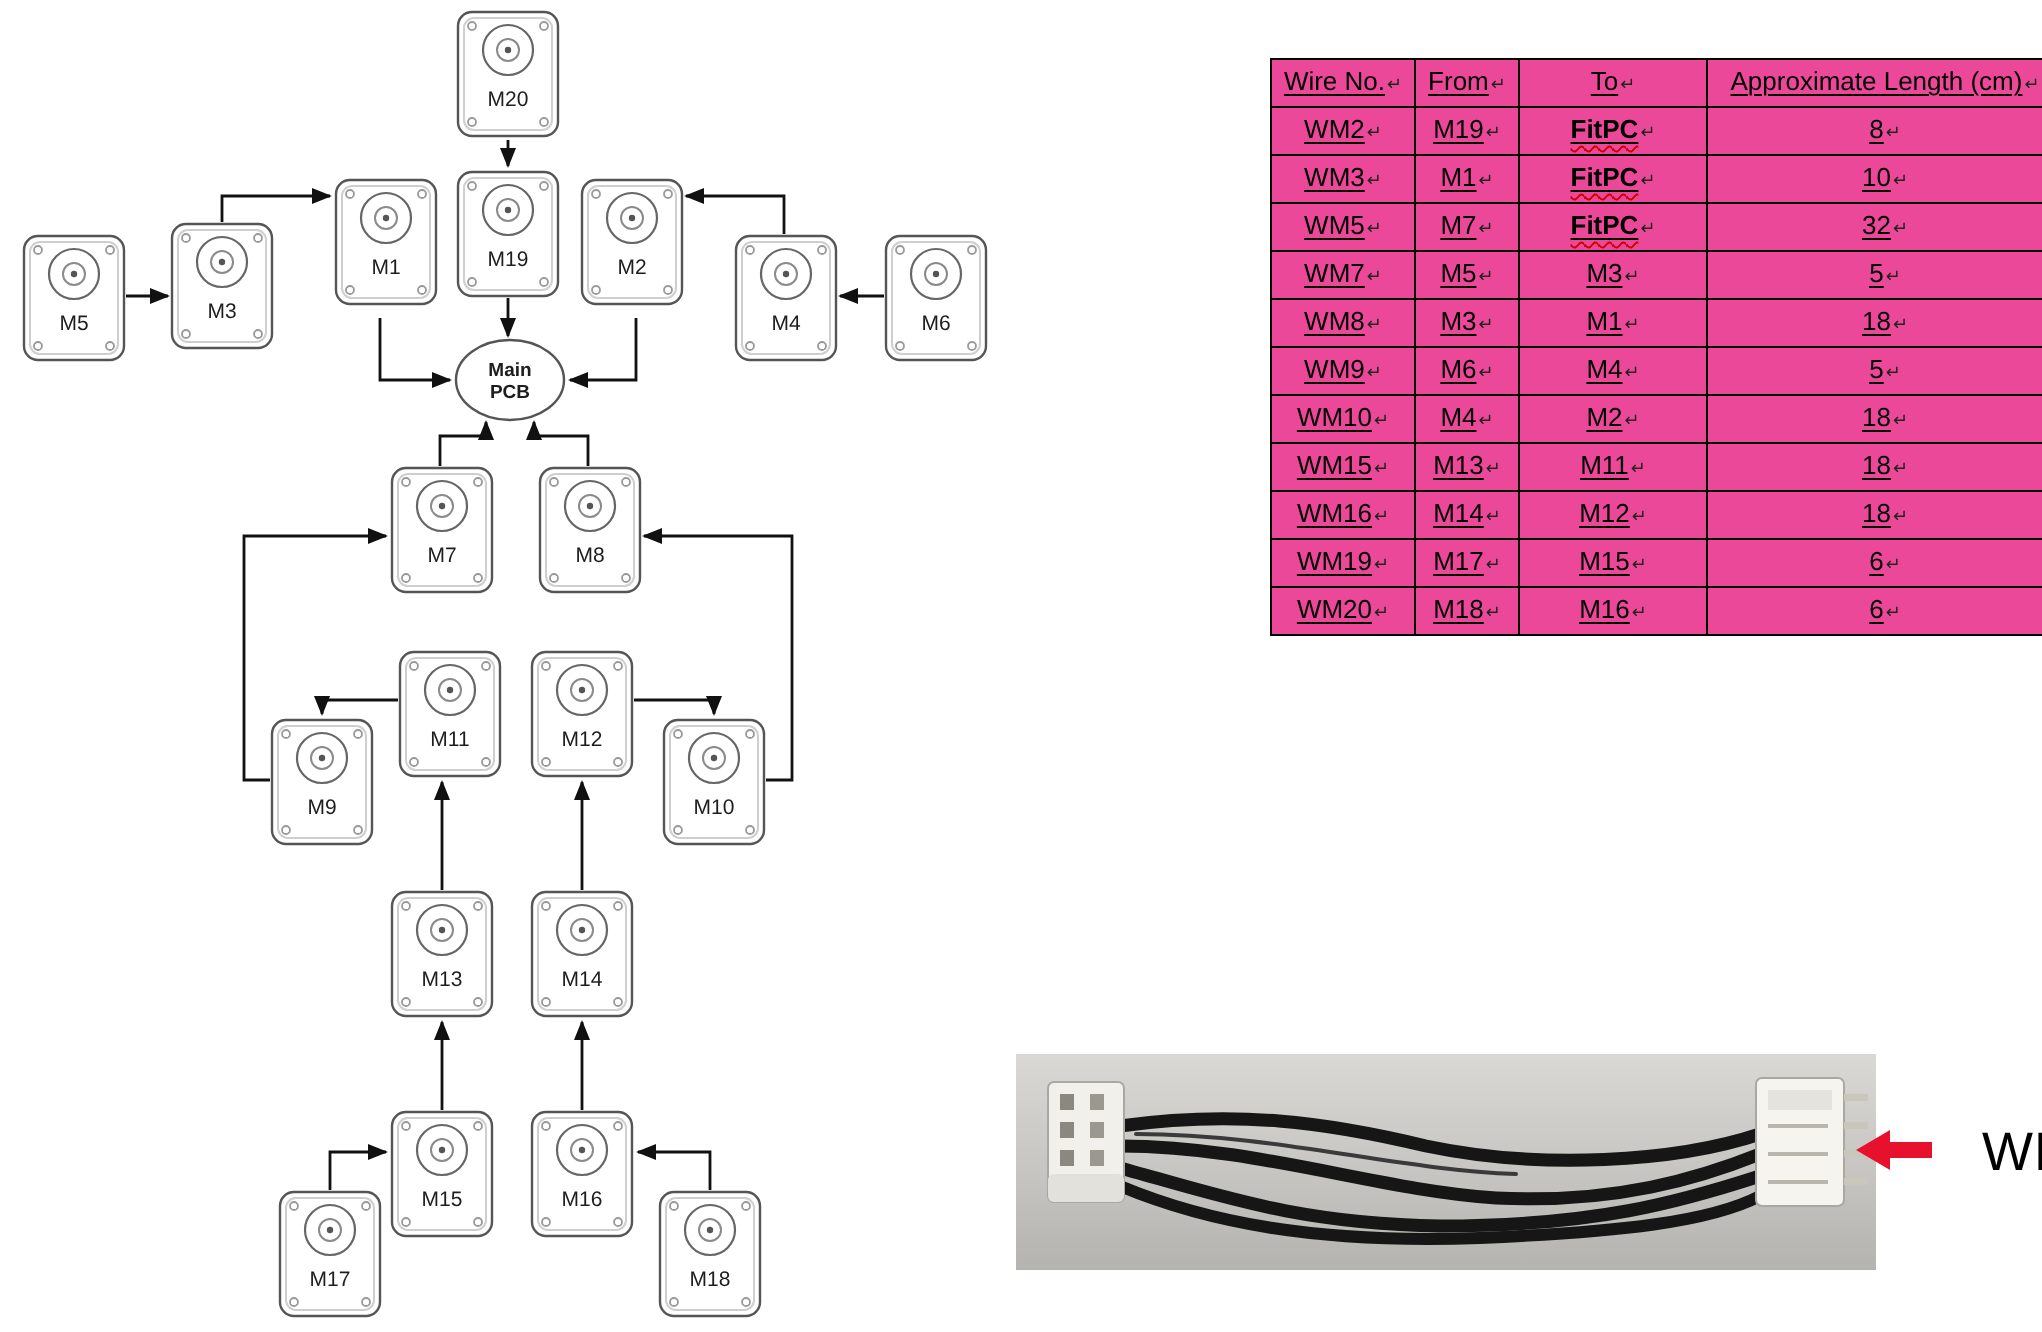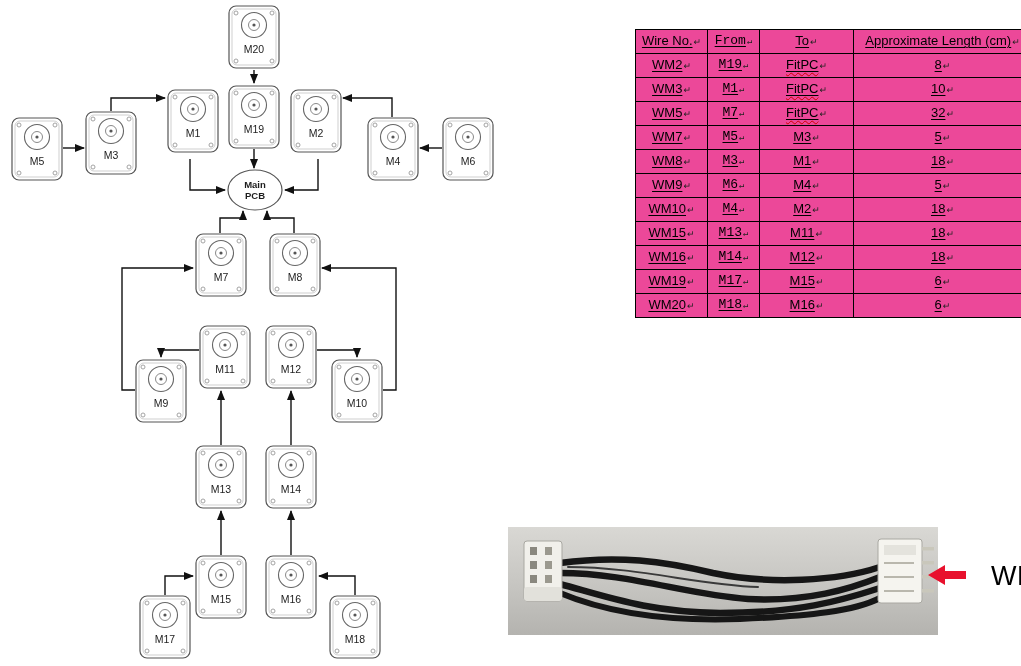--- a/index.html
+++ b/index.html
@@ -11,25 +11,25 @@
   .diagram-svg { position:absolute; left:0; top:0; }
 
   
   .wire-table { position:absolute; left:604px; top:29px; width:396px; border-collapse:collapse; table-layout:fixed; background:#ec4899;margin-left:31px; }
   .wire-table th, .wire-table td {
     border:1px solid #000; text-align:center; vertical-align:middle;
     font-size:13px; font-weight:normal; color:#000;
     height:21px; line-height:21px; padding:0 1px; white-space:nowrap; overflow:hidden;
   }
   .wire-table th:nth-child(1), .wire-table td:nth-child(1) { width:72px; }
-  .wire-table th:nth-child(2), .wire-table td:nth-child(2) { width:52px;font-family:Liberation Mono, monospace; }
+  .wire-table th:nth-child(2), .wire-table td:nth-child(2) { width:52px; }
   .wire-table th:nth-child(3), .wire-table td:nth-child(3) { width:94px; }
   .wire-table th:nth-child(4), .wire-table td:nth-child(4) { width:178px; }
   .cell-text { text-decoration:underline; text-decoration-thickness:1px; text-underline-offset:2px; }
-  .spell { text-decoration:underline wavy #d00000; text-decoration-thickness:1px; text-underline-offset:3px; }
+  .spell { text-decoration:underline wavy #d00000; text-decoration-thickness:1px; text-underline-offset:3px;font-weight:bold; }
   .rmark { font-size:9px; margin-left:1px; color:#222; text-decoration:none; display:inline-block; }
 
   
   .photo { position:absolute; left:508px; top:527px; width:430px; height:108px; }
 
   
   .callout-arrow { position:absolute; left:928px; top:565px; }
   .callout-label { position:absolute; left:991px; top:561px; font-size:27px; color:#000; letter-spacing:0.5px; }
 </style>
 </head>

